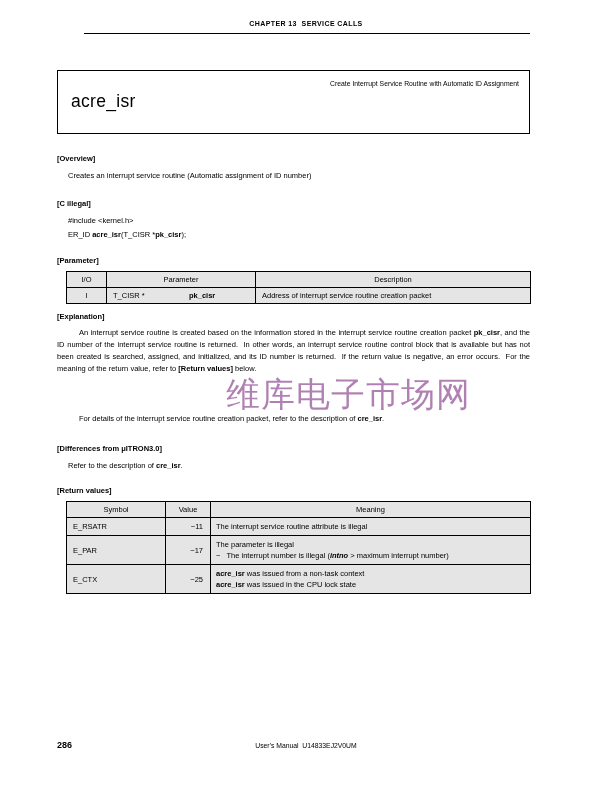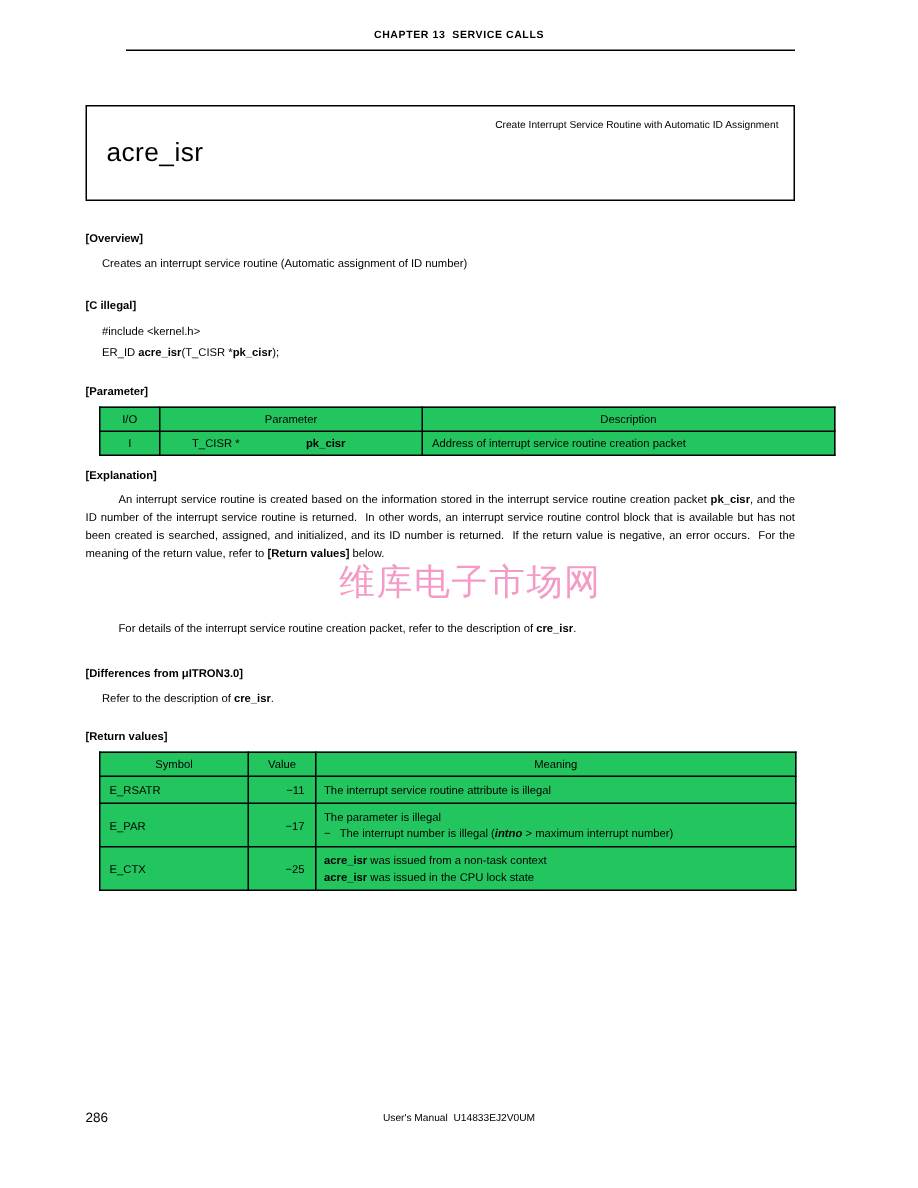--- a/index.html
+++ b/index.html
@@ -15,42 +15,42 @@
   .title-sub { position:absolute; top:9px; right:10px; font-size:6.8px; }
   .title-main { position:absolute; top:20px; left:13px; font-size:17.5px; letter-spacing:.3px; }
 
   .h { font-size:7.5px; font-weight:bold; left:57px; white-space:pre; }
   .body-line { font-size:7.5px; left:68px; white-space:pre; }
   .para { left:57px; width:473px; font-size:7.5px; line-height:12px; text-align:justify; text-indent:22px; }
   .seg { white-space:pre-wrap; }
   b { font-weight:bold; }
   .it { font-style:italic; }
 
-  table { border-collapse:collapse; position:absolute; table-layout:fixed; background:#22c55e; }
+  table { border-collapse:collapse; position:absolute; table-layout:fixed; background:#e5e5e5; }
   td, th { border:1px solid #000; font-size:7.5px; font-weight:normal; vertical-align:middle; line-height:11px; }
   th { text-align:center; padding:2px 3px; height:14px; }
   .param-table { top:271px; left:66px; width:464px; }
   .rv-table { top:501px; left:66px; width:464px; }
   .c-io { width:40px; }
   td.c-io { text-align:center; padding:2px 3px; height:14px; }
-  .c-param { width:175px; }
-  td.c-param { padding:2px 21px; }
+  .c-param { width:149px; }
+  td.c-param { padding:2px 6px; }
   .c-desc { width:275px; }
   td.c-desc { padding:2px 6px; }
   .c-sym { width:99px; }
   td.c-sym { padding:3px 6px; }
   .c-val { width:45px; }
   td.c-val { text-align:right; padding:3px 7px; }
   .c-mean { width:320px;margin-top:36px; }
   td.c-mean { padding:3px 5px; }
   .type-span { display:inline-block; width:76px; }
 
-  .watermark { top:372px; left:226px; font-size:24px; color:#ec4899; opacity:.55; letter-spacing:1px; z-index:5; pointer-events:none; font-family:"DejaVu Sans", sans-serif; }
+  .watermark { top:372px; left:226px; font-size:34px; color:#701a75; opacity:.55; letter-spacing:1px; z-index:5; pointer-events:none; font-family:"DejaVu Sans", sans-serif; }
 
-  .footer-num { top:740px; left:57px; font-size:9px; font-weight:normal; }
+  .footer-num { top:740px; left:57px; font-size:9px; font-weight:bold; }
   .footer-center { top:742px; left:0; width:100%; text-align:center; font-size:6.8px; white-space:pre; }
 </style>
 </head>
 <body>
 
 <div class="page">
 
   <div class="abs header-text">CHAPTER 13  SERVICE CALLS</div>
   <div class="abs header-rule"></div>
 

